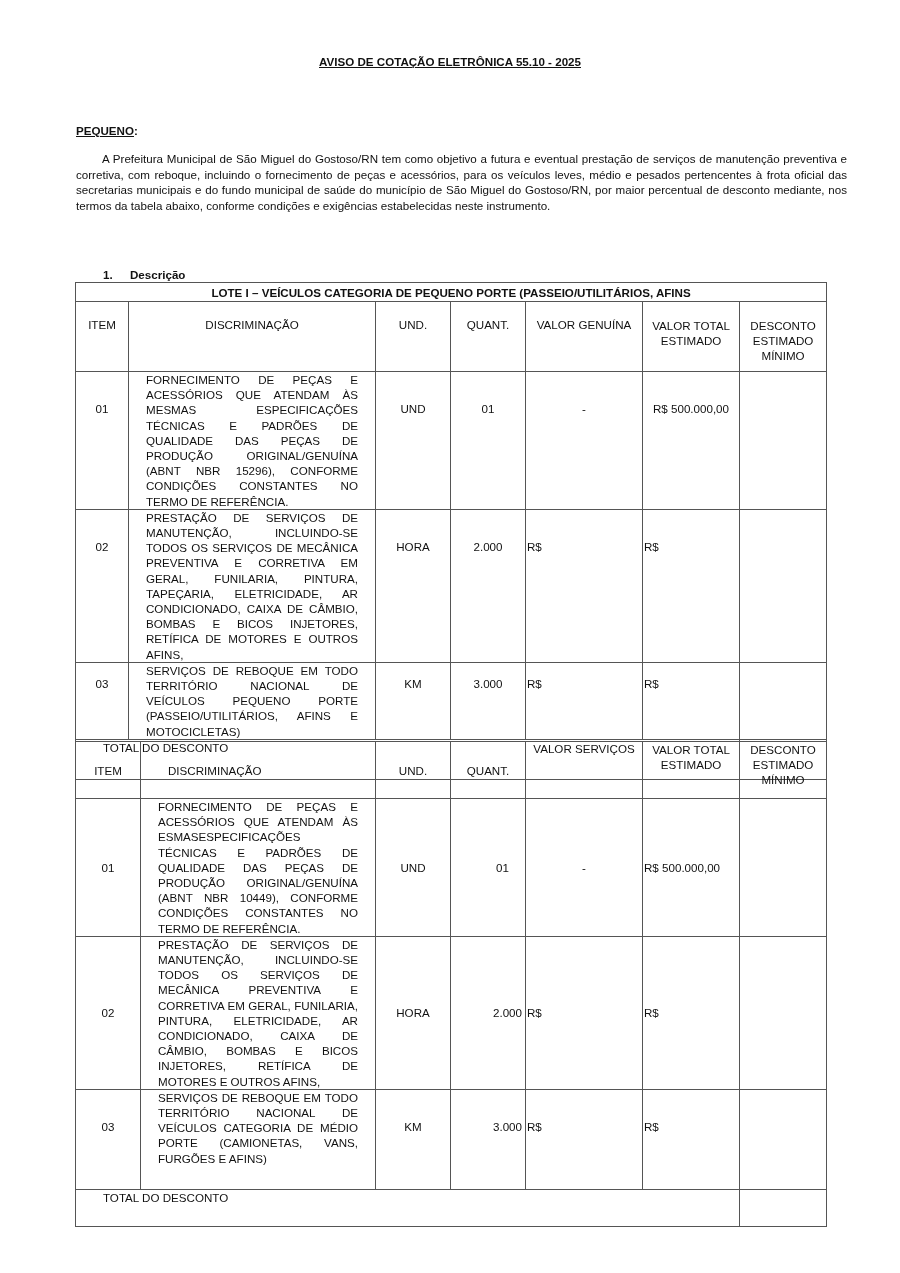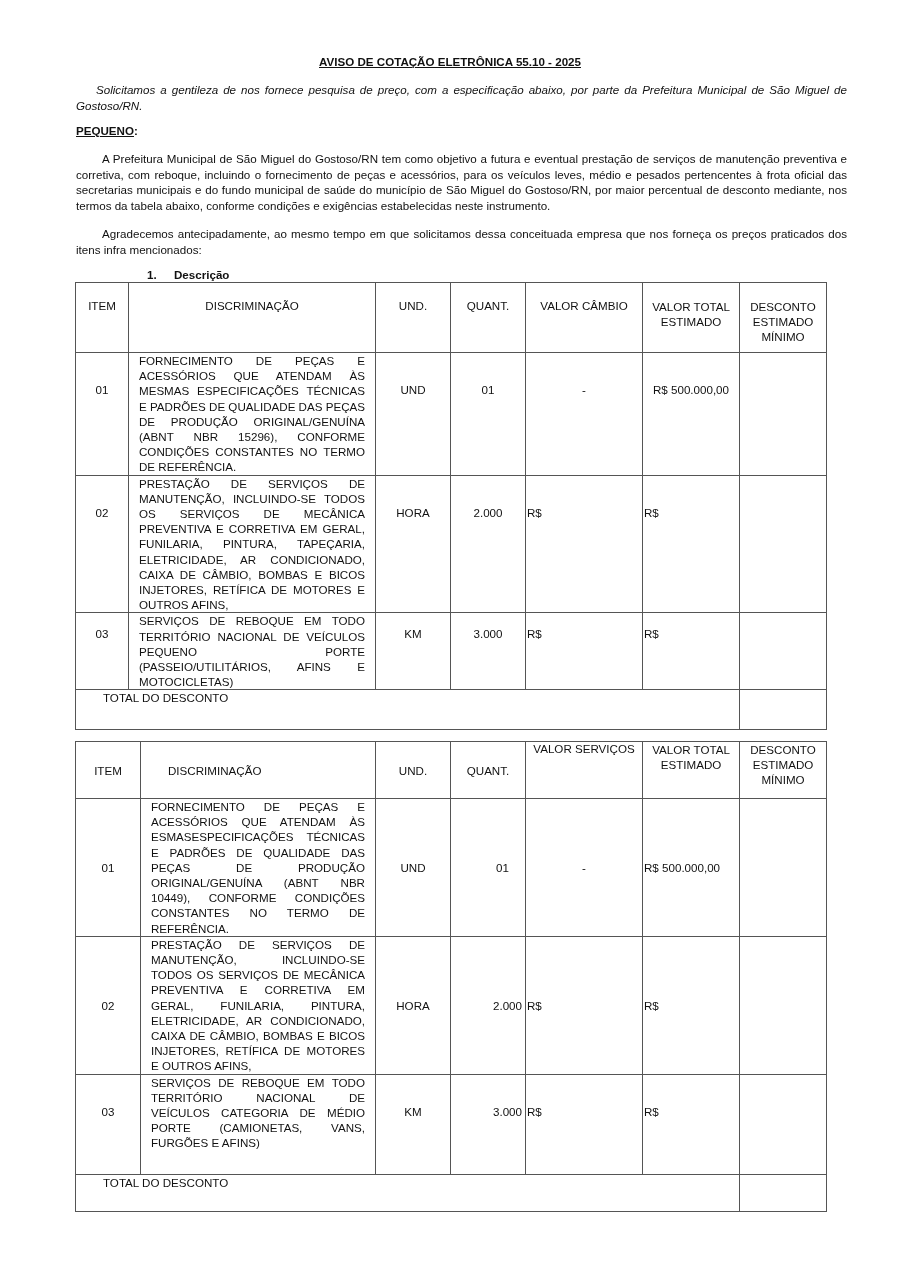--- a/index.html
+++ b/index.html
@@ -4,67 +4,68 @@
 <style>
   html, body { margin: 0; padding: 0; background: #ffffff; }
   body { width: 900px; height: 1273px; position: relative; font-family: "Liberation Sans", sans-serif; color: #111; font-size: 11.6px; }
   .page { position: absolute; left: 0; top: 0; width: 900px; height: 928px; border-radius: 31px; }
   .title { position: absolute; left: 0; width: 900px; top: 55px; text-align: center; font-weight: bold; text-decoration: underline; font-size: 11.6px; }
   .para { position: absolute; left: 76px; width: 771px; text-align: justify; line-height: 15.5px; }
   .intro { top: 82px; font-style: italic; text-indent: 20px; }
   .obj-label { position: absolute; left: 76px; top: 124px; font-weight: bold; text-decoration: underline; }
   .obj-text { top: 151px; text-indent: 26px; }
   .thanks { top: 226px; text-indent: 26px; }
-  .sec { position: absolute; left: 103px; top: 268px; font-weight: bold; margin-left: 44px; }
+  .sec { position: absolute; left: 103px; top: 268px; font-weight: bold; }
   .sec .num { display: inline-block; width: 27px; }
   table { position: absolute; left: 75px; width: 751px; border-collapse: collapse; table-layout: fixed; }
   td { border: 1px solid #555; padding: 0; vertical-align: middle; font-size: 11.6px; }
   .lote-title { text-align: center; font-weight: bold; height: 18px; }
   .hdr td { text-align: center; }
   .c { text-align: center; }
-  .desc { text-align: justify; text-align-last: left; padding: 0 10px; line-height: 15.2px; vertical-align: top; text-transform: none; }
+  .desc { text-align: justify; text-align-last: left; padding: 0 17px; line-height: 15.2px; vertical-align: top; text-transform: none; }
   .money { text-align: left; padding-left: 1px; }
   .total-label { vertical-align: top; padding-left: 27px; padding-top: 1px; }
   .tbl1 { top: 282px; }
   .tbl2 { top: 741px; }
 </style>
 </head>
 <body>
 
 <div class="page">
 
   <div class="title">AVISO DE COTAÇÃO ELETRÔNICA 55.10 - 2025</div>
 
-  <div class="para intro">Solicitamos a gentileza de nos fornece pesquisa de preço, com a especificação abaixo, por parte da Prefeitura Municipal de São Miguel de Gostoso/RN.</div>
 
   <div class="obj-label"><span>PEQUENO</span><span style="text-decoration:none;display:inline-block;">:</span></div>
 
   <div class="para obj-text">A Prefeitura Municipal de São Miguel do Gostoso/RN tem como objetivo a futura e eventual prestação de serviços de manutenção preventiva e corretiva, com reboque,  incluindo o fornecimento de peças e acessórios, para os veículos leves, médio e pesados pertencentes à frota oficial das secretarias municipais e do fundo municipal de saúde do município de São Miguel do Gostoso/RN, por maior percentual de desconto mediante, nos termos da tabela abaixo, conforme condições e exigências estabelecidas neste instrumento.</div>
 
-  <div class="para thanks">Agradecemos antecipadamente, ao mesmo tempo em que solicitamos dessa conceituada empresa que nos forneça os preços praticados dos itens infra mencionados:</div>
 
   <div class="sec"><span class="num">1.</span><span>Descrição</span></div>
 
   <table class="tbl1">
     <colgroup>
       <col style="width:53px">
         <col style="width:247px">
         <col style="width:75px">
         <col style="width:75px">
         <col style="width:117px">
         <col style="width:97px">
         <col style="width:87px">
     </colgroup>
     <tbody>
+        <tr>
+          <td colspan="7" class="lote-title">LOTE I – VEÍCULOS CATEGORIA DE PEQUENO PORTE (PASSEIO/UTILITÁRIOS, AFINS</td>
+        </tr>
     <tr class="hdr" style="height:70px">
       <td style="vertical-align:top;padding-top:16px">ITEM</td>
       <td style="vertical-align:top;padding-top:16px">DISCRIMINAÇÃO</td>
       <td style="vertical-align:top;padding-top:16px">UND.</td>
       <td style="vertical-align:top;padding-top:16px">QUANT.</td>
-      <td style="vertical-align:top;padding-top:16px">VALOR CÂMBIO</td>
+      <td style="vertical-align:top;padding-top:16px">VALOR GENUÍNA</td>
       <td style="vertical-align:top;padding-top:16px;line-height:15px">VALOR TOTAL ESTIMADO</td>
       <td style="vertical-align:top;padding-top:16px;line-height:15px">DESCONTO ESTIMADO MÍNIMO</td>
     </tr>
     <tr style="height:121px">
       <td class="c" style="vertical-align:top;padding-top:30px">01</td>
       <td class="desc">FORNECIMENTO DE PEÇAS E ACESSÓRIOS QUE ATENDAM ÀS MESMAS ESPECIFICAÇÕES TÉCNICAS E PADRÕES DE QUALIDADE DAS PEÇAS DE PRODUÇÃO ORIGINAL/GENUÍNA (ABNT NBR 15296), CONFORME CONDIÇÕES CONSTANTES NO TERMO DE REFERÊNCIA.</td>
       <td class="c" style="vertical-align:top;padding-top:30px">UND</td>
       <td class="c" style="vertical-align:top;padding-top:30px">01</td>
       <td class="c" style="vertical-align:top;padding-top:30px">-</td>
       <td class="c" style="vertical-align:top;padding-top:30px">R$ 500.000,00</td>

